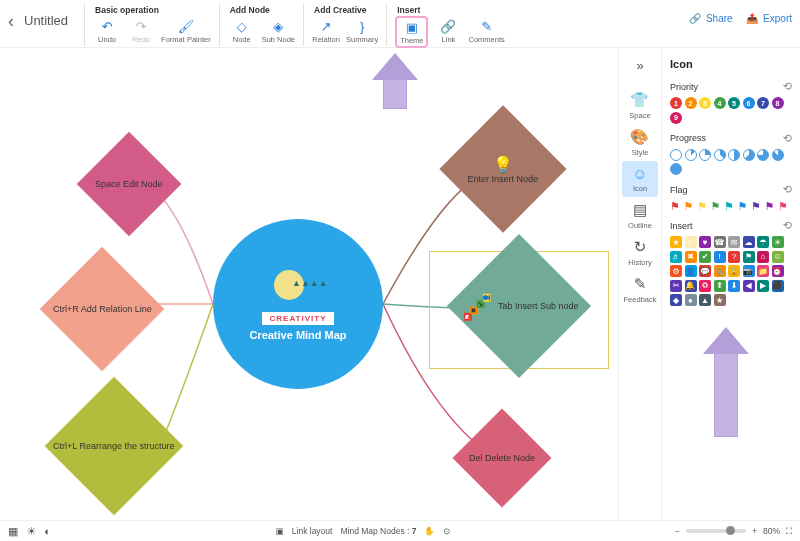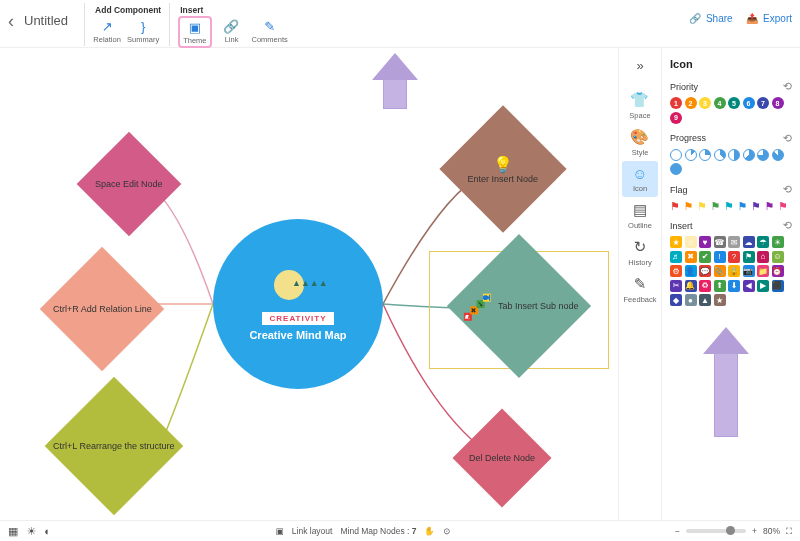--- a/index.html
+++ b/index.html
@@ -68,21 +68,51 @@
 .tiny-icons span { width: 8px; height: 8px; font-size: 7px; display: inline-flex; align-items: center; justify-content: center; }
 </style>
 </head>
 <body>
 
 <div class="toolbar">
   <div class="back-arrow">‹</div>
   <div class="doc-title">Untitled</div>
   <div id="groups-mount" style="display:flex">
       <div class="tool-group">
-        <div class="tool-group-title">Add Component</div>
+        <div class="tool-group-title">Basic operation</div>
+        <div class="tool-items">
+          <div class="tool-item">
+            <div class="tool-ico">↶</div>
+            <div class="tool-label">Undo</div>
+          </div>
+          <div class="tool-item disabled">
+            <div class="tool-ico">↷</div>
+            <div class="tool-label">Redo</div>
+          </div>
+          <div class="tool-item">
+            <div class="tool-ico">🖌</div>
+            <div class="tool-label">Format Painter</div>
+          </div>
+        </div>
+      </div>
+      <div class="tool-group">
+        <div class="tool-group-title">Add Node</div>
+        <div class="tool-items">
+          <div class="tool-item">
+            <div class="tool-ico">◇</div>
+            <div class="tool-label">Node</div>
+          </div>
+          <div class="tool-item">
+            <div class="tool-ico">◈</div>
+            <div class="tool-label">Sub Node</div>
+          </div>
+        </div>
+      </div>
+      <div class="tool-group">
+        <div class="tool-group-title">Add Creative</div>
         <div class="tool-items">
           <div class="tool-item">
             <div class="tool-ico">↗</div>
             <div class="tool-label">Relation</div>
           </div>
           <div class="tool-item">
             <div class="tool-ico">}</div>
             <div class="tool-label">Summary</div>
           </div>
         </div>

